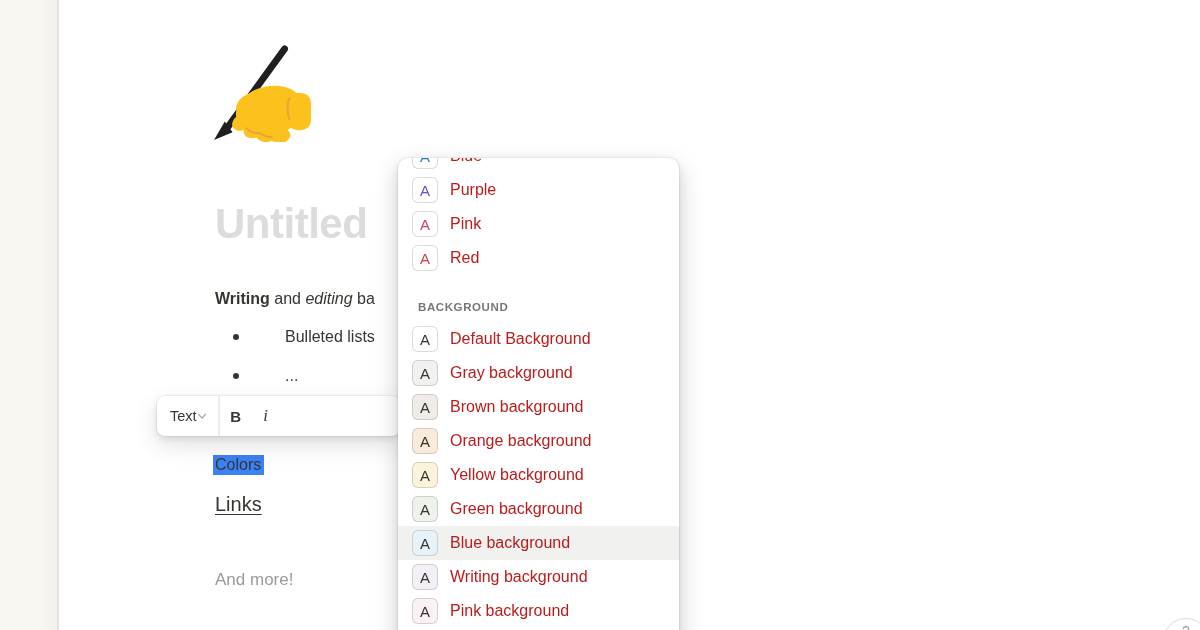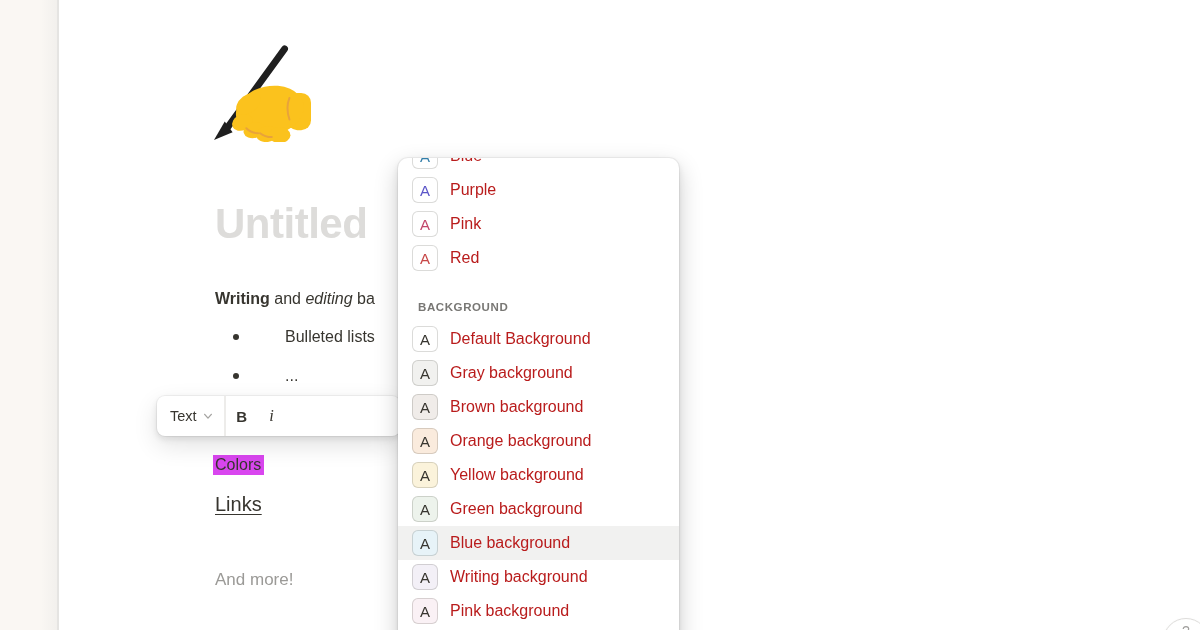--- a/index.html
+++ b/index.html
@@ -62,21 +62,21 @@
 
   
   .toolbar {
     position:absolute; left:157px; top:396px; height:40px; width:243px;
     background:#ffffff; border-radius:8px;
     box-shadow: rgba(15,15,15,0.05) 0 0 0 1px, rgba(15,15,15,0.1) 0 3px 6px, rgba(15,15,15,0.12) 0 9px 24px;
     display:flex; align-items:stretch; overflow:hidden;
     font-size:14.5px; color:#37352F;
   }
   .tb-btn { display:flex; align-items:center; cursor:pointer; }
-  .tb-text { padding:0 11px 0 13px; gap:6px; }
+  .tb-text { padding:0 11px 0 13px; }
   .tb-comment { padding:0 13px; gap:7px; }
   .tb-bold { width:32px; justify-content:center; font-weight:700; font-size:15px; }
   .tb-italic {
     width:28px; justify-content:center;
     font-family:"Liberation Serif", serif; font-style:italic; font-size:16.5px;
   }
   .tb-divider { width:1px; background:#EDECEA; }
   .chev { width:10px; height:10px; }
 
   
@@ -151,21 +151,21 @@
 <div class="bullet-row first">
   <span class="bullet-dot"></span>
   <span>Bulleted lists</span>
 </div>
 <div class="bullet-row second">
   <span class="bullet-dot"></span>
   <span>...</span>
 </div>
 
 <div class="colors-line">
-  <span class="sel" style="background: #d946ef;">Colors</span>
+  <span class="sel" style="background: #3b82f6;">Colors</span>
 </div>
 
 <div class="links-line">Links</div>
 
 <div class="more-line" style="color: rgb(155, 154, 151);">And more!</div>
 
 <div class="toolbar">
   <div class="tb-btn tb-text">
     <span>Text</span>
     <svg class="chev" viewBox="0 0 12 12">

